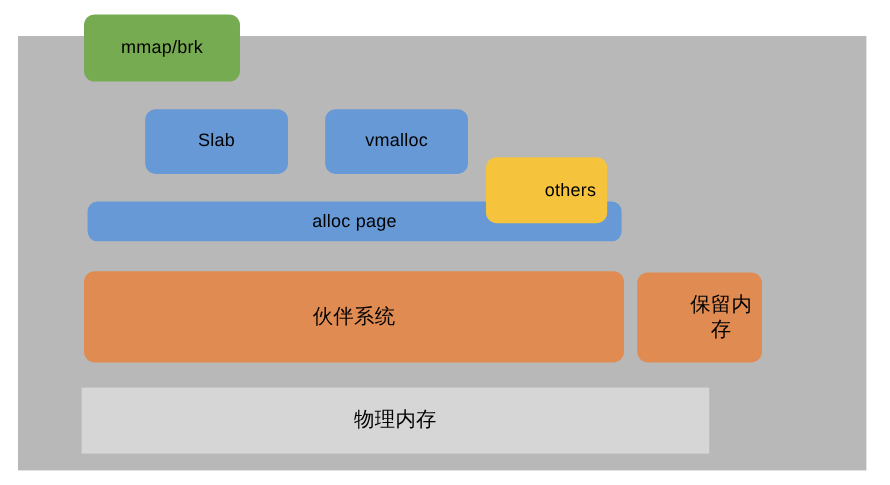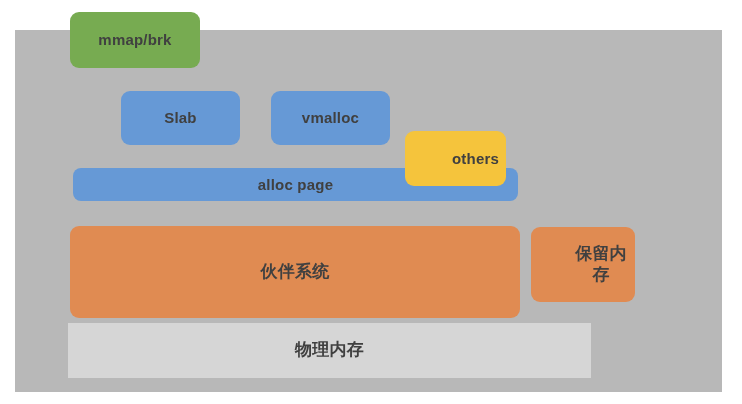--- a/index.html
+++ b/index.html
@@ -26,26 +26,25 @@
     height: 362px;
     background: #b8b8b8;
   }
   .node {
     position: absolute;
     border-radius: 9px;
     display: flex;
     align-items: center;
     justify-content: center;
     text-align: center;
-    color: #404040;
+    color: #000000;
     font-size: 15px;
     line-height: 1.2;
     box-sizing: border-box;
     letter-spacing: 0.2px;
-    font-weight: bold;
   }
   .node-label {
     display: block;
     padding: 0 6px;
   }
   
   .n-mmap {
     left: 70px;  top: 12px;   width: 130px; height: 56px;
     background: #77ab51;
     z-index: 6;
@@ -66,21 +65,21 @@
     z-index: 7;
     padding-left: 40px;
   }
   .n-allocpage {
     left: 73px;  top: 168px;  width: 445px; height: 33px;
     background: #6699d6;
     z-index: 4;
     border-radius: 8px;
   }
   .n-buddy {
-    left: 70px;  top: 226px;  width: 450px; height: 92px;
+    left: 70px;  top: 226px;  width: 450px; height: 76px;
     background: #e08b52;
     z-index: 3;
     font-size: 17px;
   }
   .n-reserved {
     left: 531px; top: 227px;  width: 104px; height: 75px;
     background: #e08b52;
     z-index: 3;
     font-size: 17px;
     padding-left: 36px;

